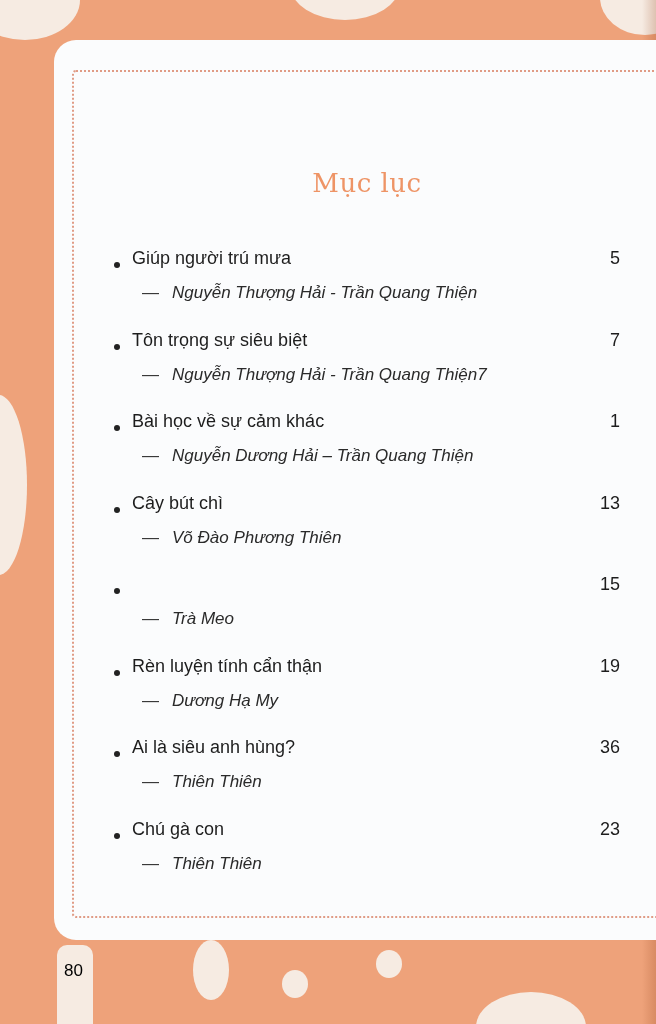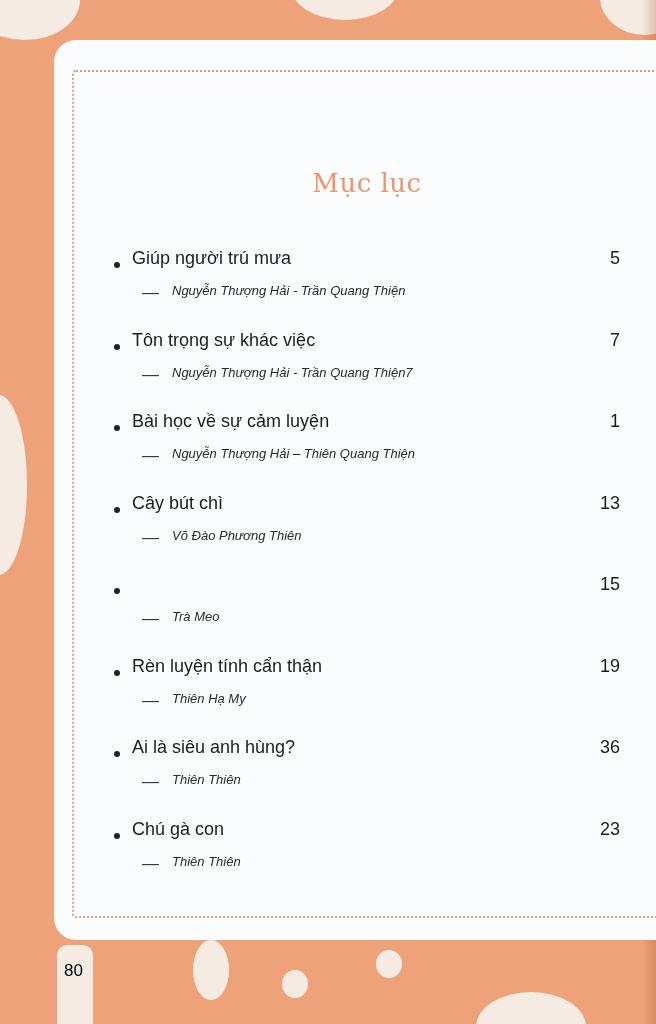--- a/index.html
+++ b/index.html
@@ -39,21 +39,21 @@
     }
     .page {
       position: absolute; right: 60px; top: 0; font-size: 18px; color: #1d1d1d;
       font-family: "Liberation Sans", sans-serif;
     }
     .dash {
       position: absolute; left: 88px; top: 35px; font-size: 17px; color: #333;
       font-family: "Liberation Sans", sans-serif;
     }
     .author {
-      position: absolute; left: 118px; top: 35px; font-size: 13px; font-style: italic;
+      position: absolute; left: 118px; top: 35px; font-size: 17px; font-style: italic;
       color: #2a2a2a; font-family: "Liberation Sans", sans-serif;
     }
     .page-tab {
       position: absolute; left: 57px; top: 945px; width: 36px; height: 90px;
       background: #f6ebe2; border-radius: 10px;
     }
     .page-num {
       position: absolute; left: 64px; top: 961px; font-size: 17px; color: #000000;
       font-family: "Liberation Sans", sans-serif;
     }
@@ -78,51 +78,51 @@
   <div class="toc">
     <div class="entry">
       <span class="bullet"></span>
       <span class="etitle">Giúp người trú mưa</span>
       <span class="page">5</span>
       <span class="dash">—</span>
       <span class="author">Nguyễn Thượng Hải - Trần Quang Thiện</span>
     </div>
     <div class="entry">
       <span class="bullet"></span>
-      <span class="etitle">Tôn trọng sự khác việc</span>
+      <span class="etitle">Tôn trọng sự siêu biệt</span>
       <span class="page">7</span>
       <span class="dash">—</span>
       <span class="author">Nguyễn Thượng Hải - Trần Quang Thiện7</span>
     </div>
     <div class="entry">
       <span class="bullet"></span>
-      <span class="etitle">Bài học về sự cảm luyện</span>
+      <span class="etitle">Bài học về sự cảm khác</span>
       <span class="page">1</span>
       <span class="dash">—</span>
-      <span class="author">Nguyễn Thượng Hải – Thiên Quang Thiện</span>
+      <span class="author">Nguyễn Dương Hải – Trần Quang Thiện</span>
     </div>
     <div class="entry">
       <span class="bullet"></span>
       <span class="etitle">Cây bút chì</span>
       <span class="page">13</span>
       <span class="dash">—</span>
       <span class="author">Võ Đào Phương Thiên</span>
     </div>
     <div class="entry">
       <span class="bullet"></span>
       <span class="page">15</span>
       <span class="dash">—</span>
       <span class="author">Trà Meo</span>
     </div>
     <div class="entry">
       <span class="bullet"></span>
       <span class="etitle">Rèn luyện tính cẩn thận</span>
       <span class="page">19</span>
       <span class="dash">—</span>
-      <span class="author">Thiên Hạ My</span>
+      <span class="author">Dương Hạ My</span>
     </div>
     <div class="entry">
       <span class="bullet"></span>
       <span class="etitle">Ai là siêu anh hùng?</span>
       <span class="page">36</span>
       <span class="dash">—</span>
       <span class="author">Thiên Thiên</span>
     </div>
     <div class="entry">
       <span class="bullet"></span>

